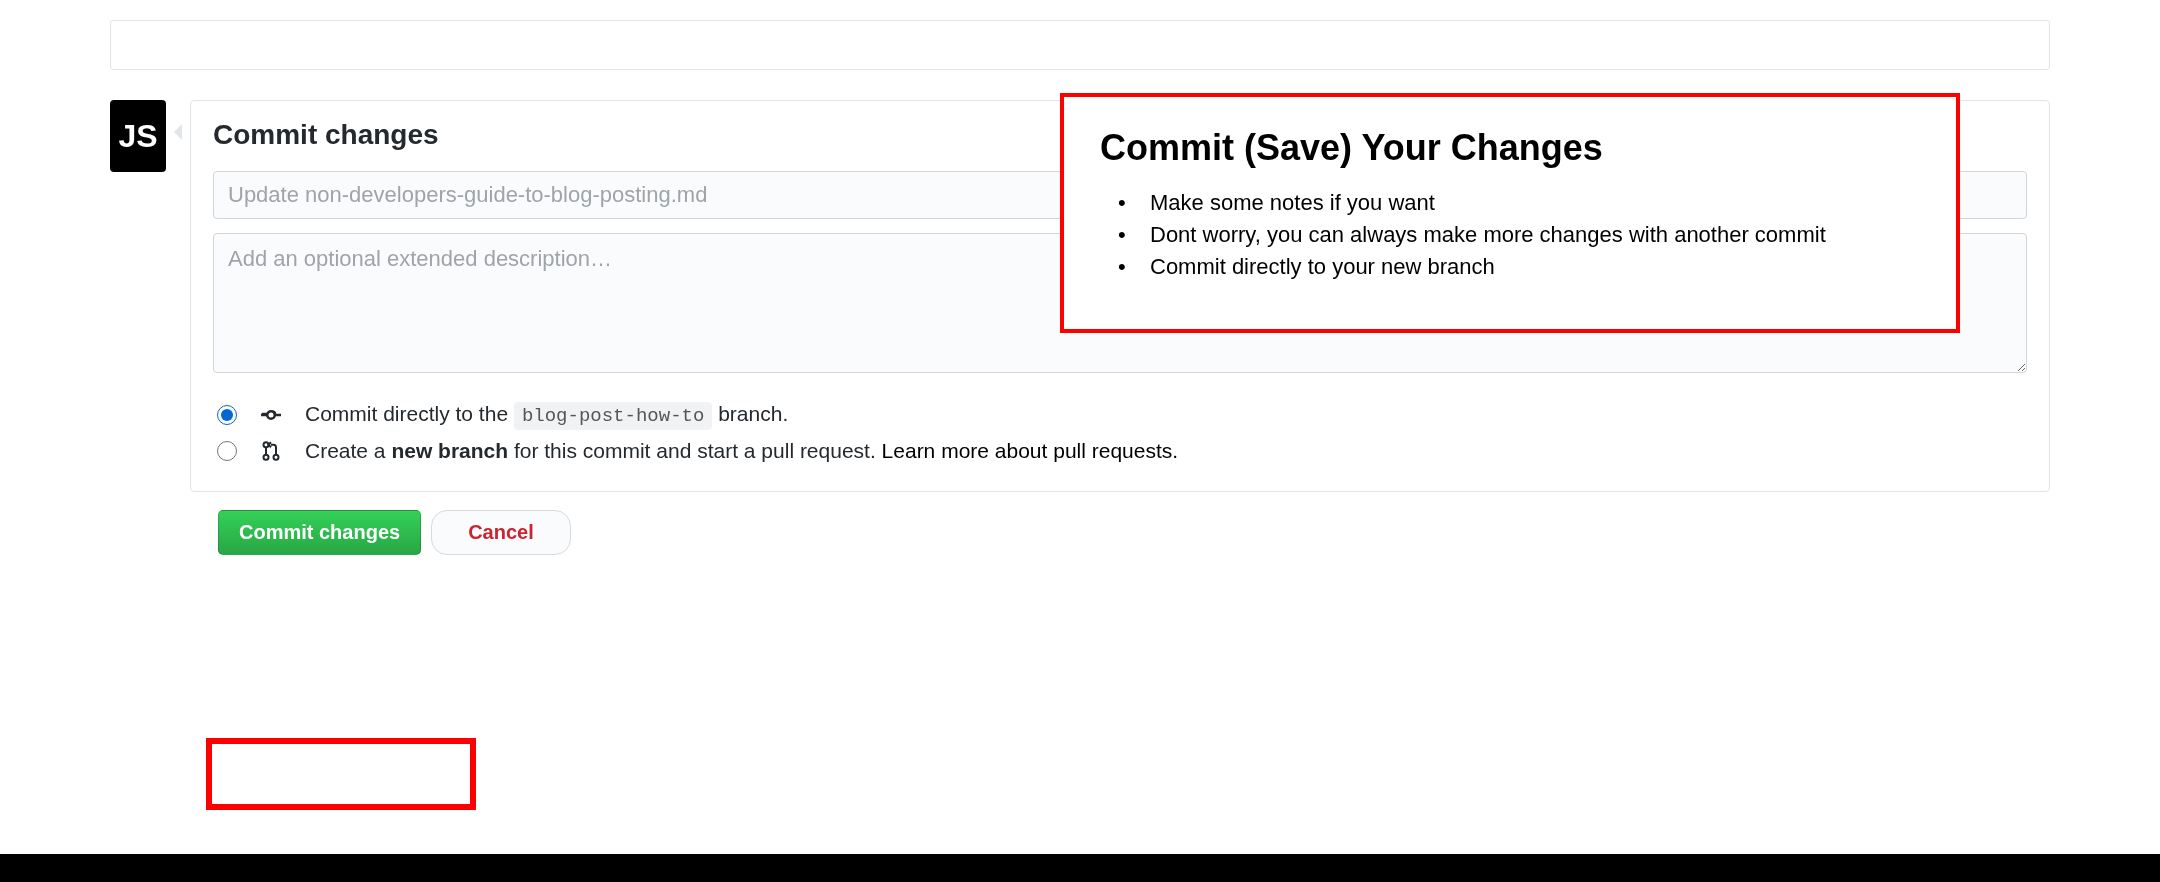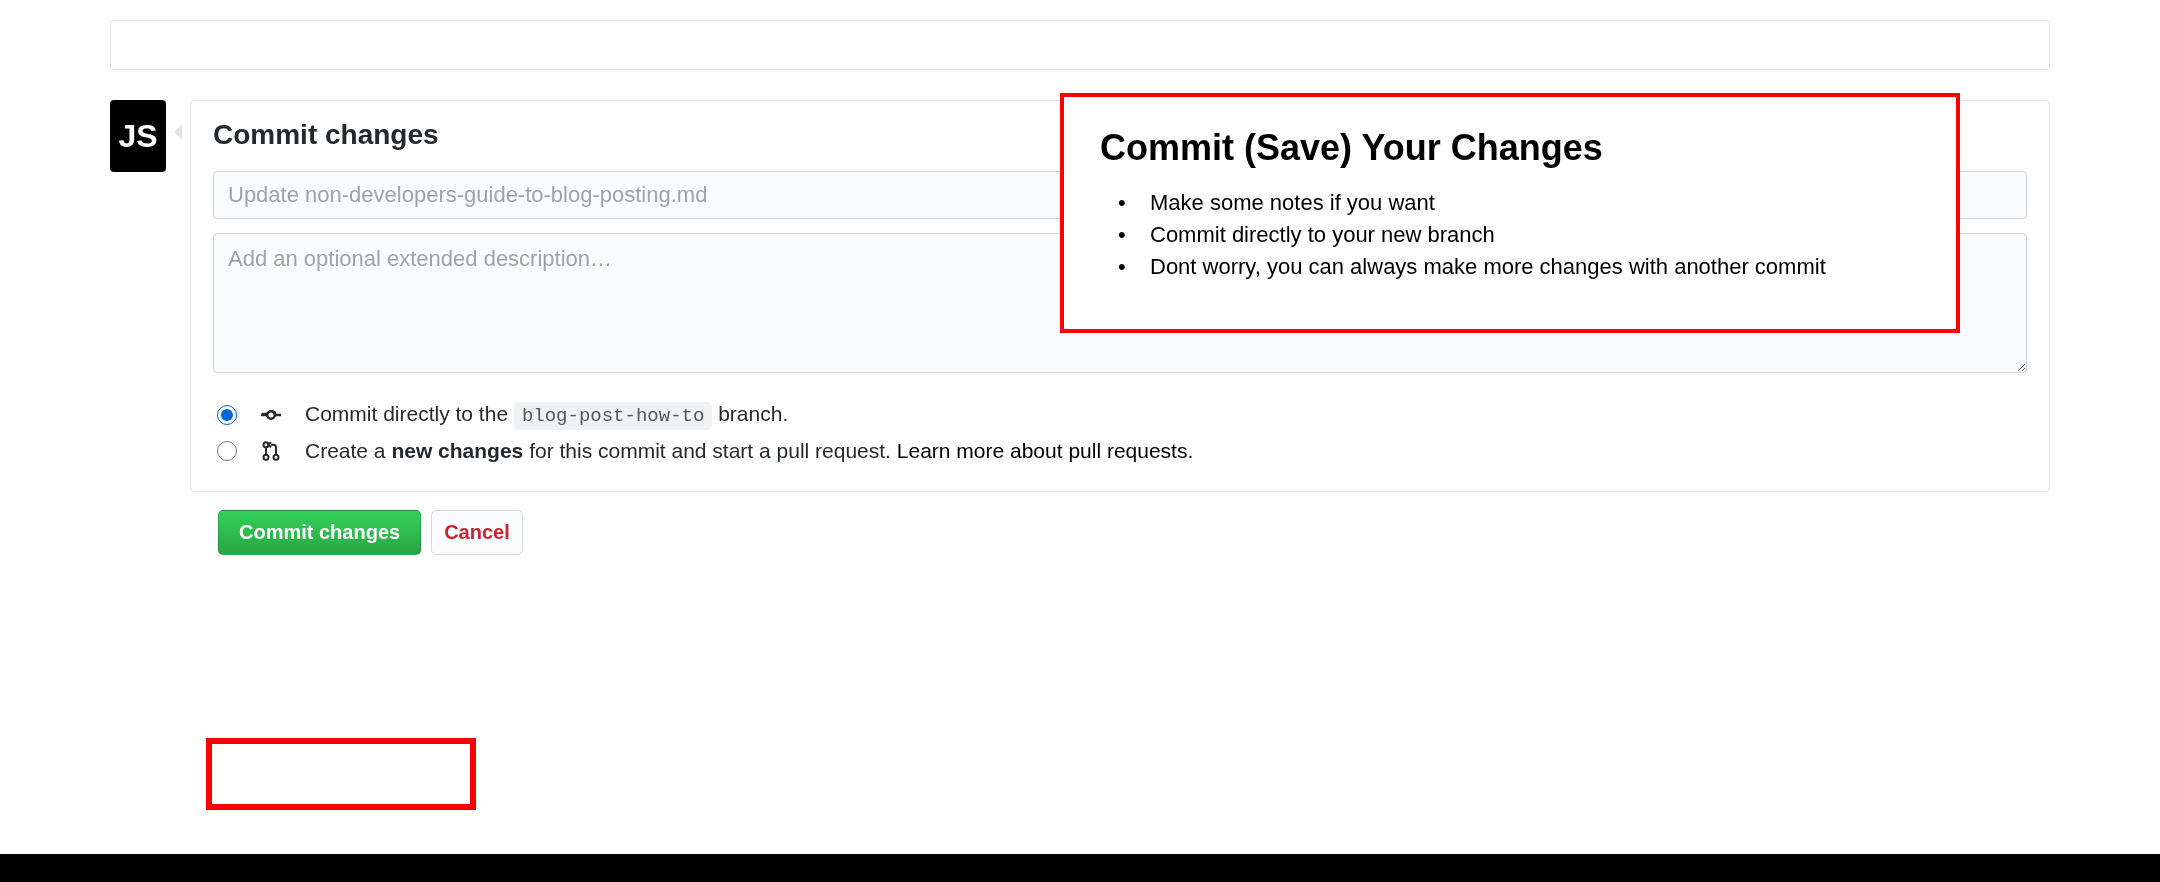--- a/index.html
+++ b/index.html
@@ -151,22 +151,22 @@
       padding: 10px 20px;
       border-radius: 5px;
       cursor: pointer;
     }
     .btn-cancel {
       background: #fafbfc;
       border: 1px solid #d9dadc;
       color: #cb2431;
       font-size: 20px;
       font-weight: 600;
-      padding: 10px 12px;
-      border-radius: 5px;
+      padding: 10px 36px;
+      border-radius: 16px;
       cursor: pointer;
     }
     .commit-highlight {
       position: absolute;
       left: 206px;
       top: 738px;
       width: 270px;
       height: 72px;
       border: 6px solid #ff0000;
       pointer-events: none;
@@ -256,38 +256,38 @@
           <svg viewBox="0 0 16 16" width="20" height="20" fill="currentColor">
               <circle cx="4" cy="3" r="2" fill="none" stroke="currentColor" stroke-width="1.6"></circle>
               <circle cx="4" cy="13" r="2" fill="none" stroke="currentColor" stroke-width="1.6"></circle>
               <circle cx="12" cy="13" r="2" fill="none" stroke="currentColor" stroke-width="1.6"></circle>
               <path d="M4 5v6M8 3h2a2 2 0 0 1 2 2v6" fill="none" stroke="currentColor" stroke-width="1.6"></path>
               <path d="M8 1l-2 2 2 2" fill="none" stroke="currentColor" stroke-width="1.6"></path>
             </svg>
         </span>
         <span class="radio-text">
           <span>Create a </span>
-          <strong>new changes</strong>
+          <strong>new branch</strong>
           <span> for this commit and start a pull request. </span>
           <a href="#" class="link">Learn more about pull requests.</a>
         </span>
       </label>
     </div>
   </div>
 
   <div class="button-row">
     <button class="btn-commit">Commit changes</button>
     <button class="btn-cancel">Cancel</button>
   </div>
 
   <div class="commit-highlight"></div>
 
   <div class="annotation">
     <div class="annotation-title">Commit (Save) Your Changes</div>
     <ul>
       <li>Make some notes if you want</li>
+      <li>Dont worry, you can always make more changes with another commit</li>
       <li>Commit directly to your new branch</li>
-      <li>Dont worry, you can always make more changes with another commit</li>
     </ul>
   </div>
 
   <div class="bottom-black"></div>
 </div>
 
 </body></html>

